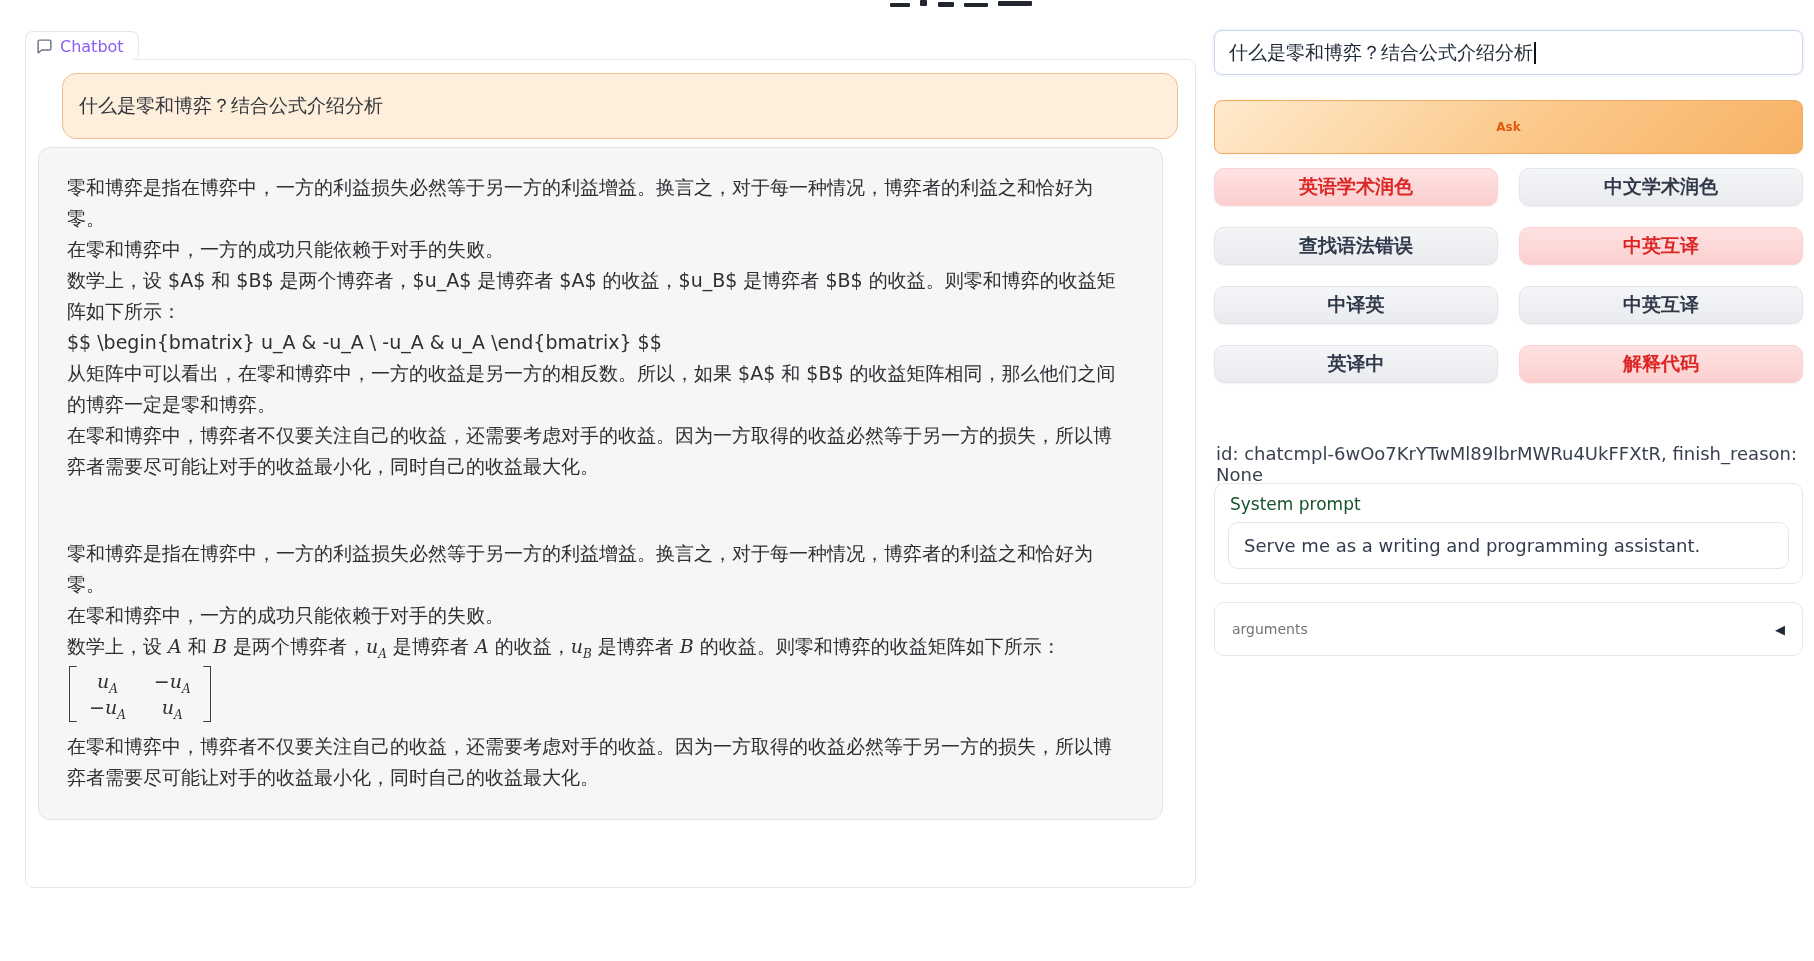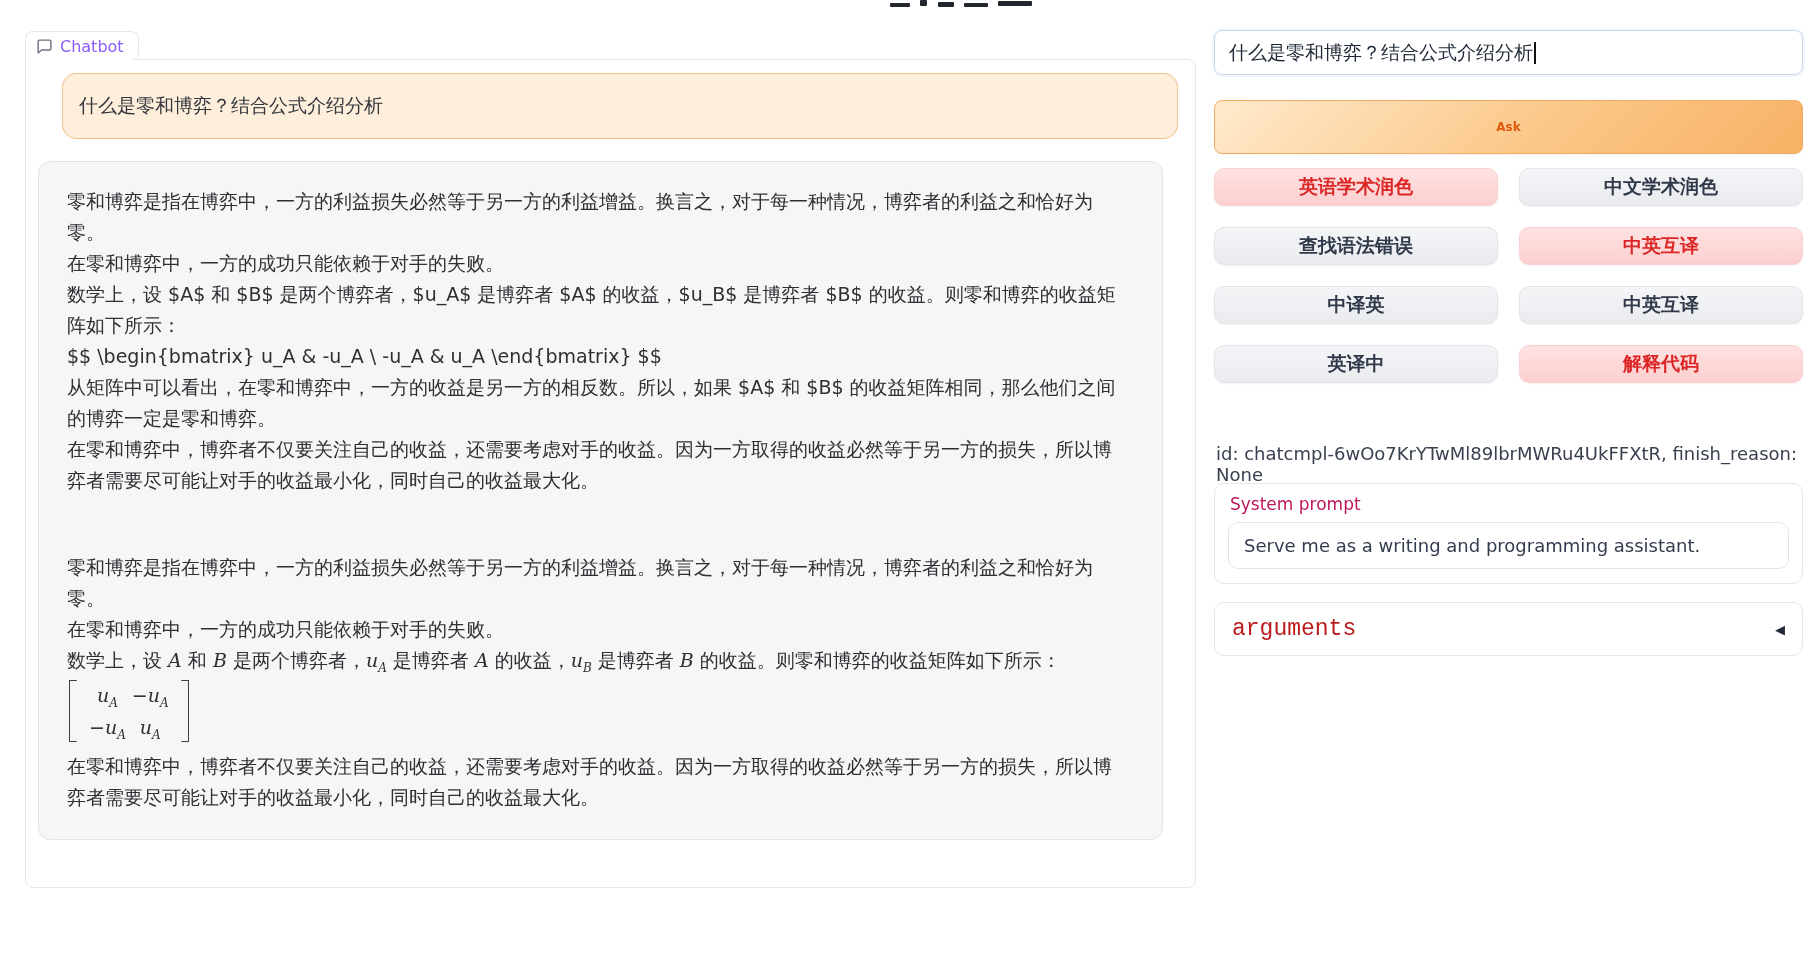--- a/index.html
+++ b/index.html
@@ -25,37 +25,37 @@
     font-size:16px;color:#8b5cf6;
   }
   .chat-label-chip svg{display:block;}
   .user-bubble{
     position:absolute;left:36px;top:13px;right:17px;height:66px;box-sizing:border-box;
     background:#feefdc;border:1px solid #f3c08b;border-radius:14px;
     display:flex;align-items:center;padding:0 16px;
     font-size:19px;color:#33363c;
   }
   .bot-bubble{
-    position:absolute;left:12px;top:101px;right:32px;box-sizing:border-box;
+    position:absolute;left:12px;top:87px;right:32px;box-sizing:border-box;
     background:#f6f6f7;border:1px solid #e4e4e7;border-radius:12px;
     padding:24px 32px 26px 28px;
     font-size:19px;line-height:31px;color:#2d2f33;
   }
   .bot-bubble .chunk{margin:0;}
   .section-gap{height:56px;}
   .mvar{font-family:"DejaVu Serif","Liberation Serif",serif;font-style:italic;}
   .mvar sub{font-size:12px;line-height:0;}
   .matrix{display:inline-flex;align-items:stretch;margin:4px 0 2px 2px;}
   .mbracket{width:7px;border:1.6px solid #3a3f47;}
   .mbracket.left{border-right:none;border-radius:1px;}
   .mbracket.right{border-left:none;border-radius:1px;}
   .mgrid{
     display:grid;grid-template-columns:auto auto;column-gap:28px;row-gap:0;
     padding:2px 12px;align-items:center;justify-items:center;
-    font-size:19px;line-height:26px;gap:6px;
+    font-size:19px;line-height:26px;
   }
 
   
   .right-panel{position:absolute;left:1214px;top:0;width:589px;}
   .query-input{
     position:absolute;top:30px;left:0;right:0;height:45px;box-sizing:border-box;
     border:1.6px solid #c9d6ea;border-radius:8px;background:#fff;
     display:flex;align-items:center;padding:0 14px;font-size:19px;color:#1f2937;
     box-shadow:0 0 0 2px rgba(186,205,235,0.15);
   }
@@ -84,32 +84,32 @@
     background:linear-gradient(180deg,#fee2e2 0%,#fccfcf 100%);
     border:1px solid #fcd0d0;color:#dc2626;
   }
   .status-line{
     position:absolute;top:443px;left:2px;font-size:18px;color:#394150;
   }
   .sysprompt-card{
     position:absolute;top:483px;left:0;right:0;height:101px;box-sizing:border-box;
     border:1px solid #e5e7eb;border-radius:10px;background:#fff;
   }
-  .sysprompt-label{position:absolute;left:15px;top:10px;font-size:17px;color:#be185d;}
+  .sysprompt-label{position:absolute;left:15px;top:10px;font-size:17px;color:#14532d;}
   .sysprompt-input{
     position:absolute;left:13px;right:13px;top:38px;height:47px;box-sizing:border-box;
     border:1.4px solid #e2e6ec;border-radius:10px;background:#fff;
     display:flex;align-items:center;padding:0 15px;font-size:18px;color:#333c4e;
   }
   .accordion{
     position:absolute;top:602px;left:0;right:0;height:54px;box-sizing:border-box;
     border:1px solid #e5e7eb;border-radius:10px;background:#fff;cursor:pointer;
     display:flex;align-items:center;justify-content:space-between;padding:0 17px;
   }
-  .accordion-label{font-size:23px;color:#b91c1c;font-family:Liberation Mono, monospace;}
+  .accordion-label{font-size:14px;color:#737373;}
   .accordion-icon{font-size:13px;color:#1f2937;}
 </style>
 </head>
 <body>
 
 <div class="clip-title">
   <span style="left:0;top:3px;width:20px;height:4px;"></span>
   <span style="left:30px;top:0;width:7px;height:6px;"></span>
   <span style="left:48px;top:2px;width:16px;height:5px;"></span>
   <span style="left:74px;top:3px;width:24px;height:4px;"></span>

